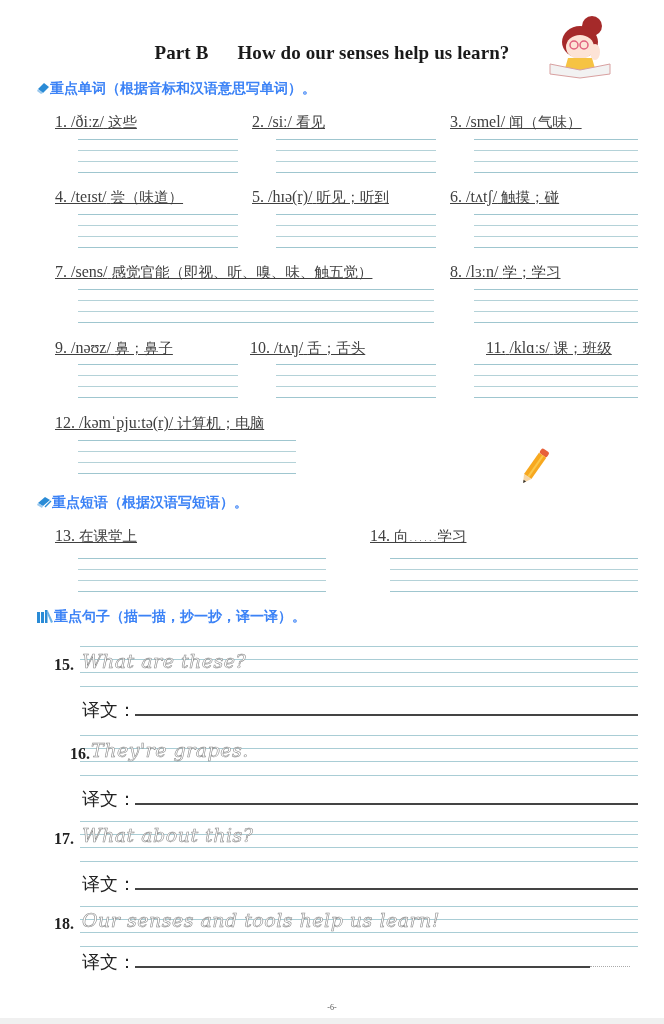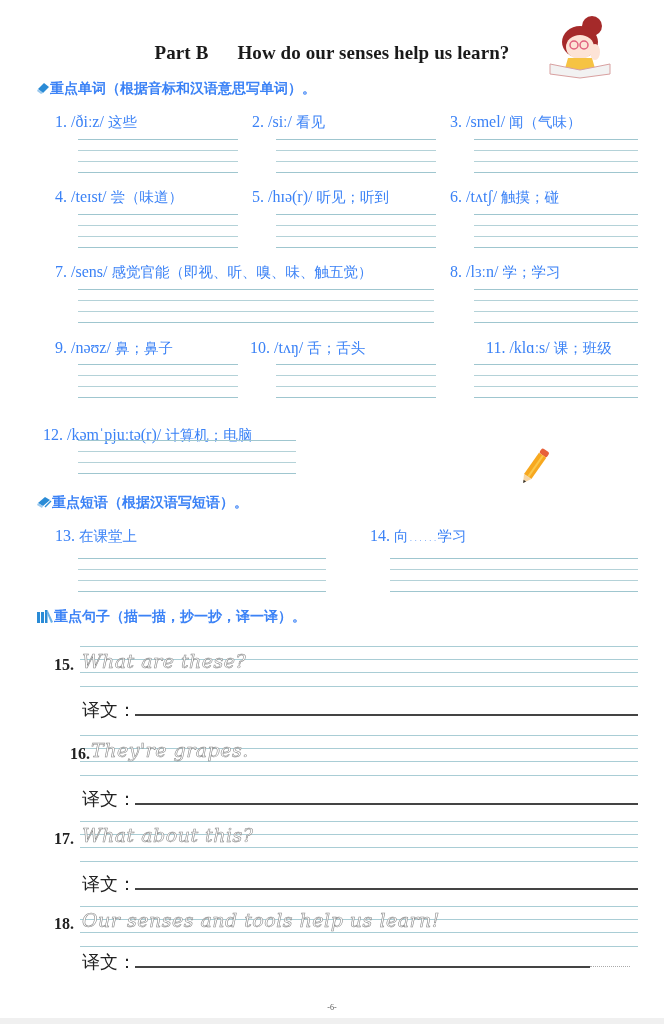--- a/index.html
+++ b/index.html
@@ -4,21 +4,21 @@
 <style>
   html, body { margin:0; padding:0; }
   body { width:664px; height:1024px; background:#ffffff; position:relative; overflow:hidden;
          font-family:"DejaVu Serif", serif; color:#222; }
   .abs { position:absolute; }
   .title { left:0; width:664px; top:42px; text-align:center; font-family:"Liberation Serif", serif;
            font-weight:bold; font-size:19px; color:#1a1a1a; letter-spacing:0.1px; }
   .title .part { margin-right:29px; }
   .section-head { font-family:"DejaVu Sans", sans-serif; font-weight:bold; font-size:14px; color:#3b82f6;
                   display:flex; align-items:center; }
-  .item-label { font-family:"Liberation Serif", serif; font-size:16px; color:#3b82f6; white-space:nowrap; }
+  .item-label { font-family:"Liberation Serif", serif; font-size:16px; color:#404040; white-space:nowrap;text-decoration:underline; }
   .item-label .cn { font-family:"DejaVu Sans", sans-serif; font-size:14.5px; font-weight:300; }
   .lines4 { position:absolute; height:34px; }
   .lines4 .l { position:absolute; left:0; right:0; height:1px; background:#9fc6cf; }
   .lines4 .l:nth-child(1){ top:0; }
   .lines4 .l:nth-child(2){ top:11px; background:#b4d2d8; }
   .lines4 .l:nth-child(3){ top:22px; background:#b4d2d8; }
   .lines4 .l:nth-child(4){ top:33px; }
   .sent-lines { position:absolute; left:80px; width:558px; height:42px; }
   .sent-lines .l { position:absolute; left:0; right:0; height:1px; background:#a9cdd5; }
   .sent-lines .l:nth-child(1){ top:0; }
@@ -145,21 +145,21 @@
   </div>
 
 <div class="abs item-label" style="left:450px; top:339px;margin-left:36px;"><span>11.</span> <span>/klɑːs/</span> <span class="cn">课；班级</span></div>
 <div class="lines4" style="left:474px; top:364px; width:164px;">
     <div class="l"></div>
     <div class="l"></div>
     <div class="l"></div>
     <div class="l"></div>
   </div>
 
-<div class="abs item-label" style="left:43px; top:414px;margin-top:12px;"><span>12.</span> <span>/kəmˈpjuːtə(r)/</span> <span class="cn">计算机；电脑</span></div>
+<div class="abs item-label" style="left:55px; top:414px;"><span>12.</span> <span>/kəmˈpjuːtə(r)/</span> <span class="cn">计算机；电脑</span></div>
 <div class="lines4" style="left:78px; top:440px; width:218px;">
     <div class="l"></div>
     <div class="l"></div>
     <div class="l"></div>
     <div class="l"></div>
   </div>
 
 <div class="abs" style="left:515px; top:445px; width:40px; height:45px;">
   <svg width="40" height="45" viewBox="0 0 40 45">
     <g transform="rotate(35 20 22)">

